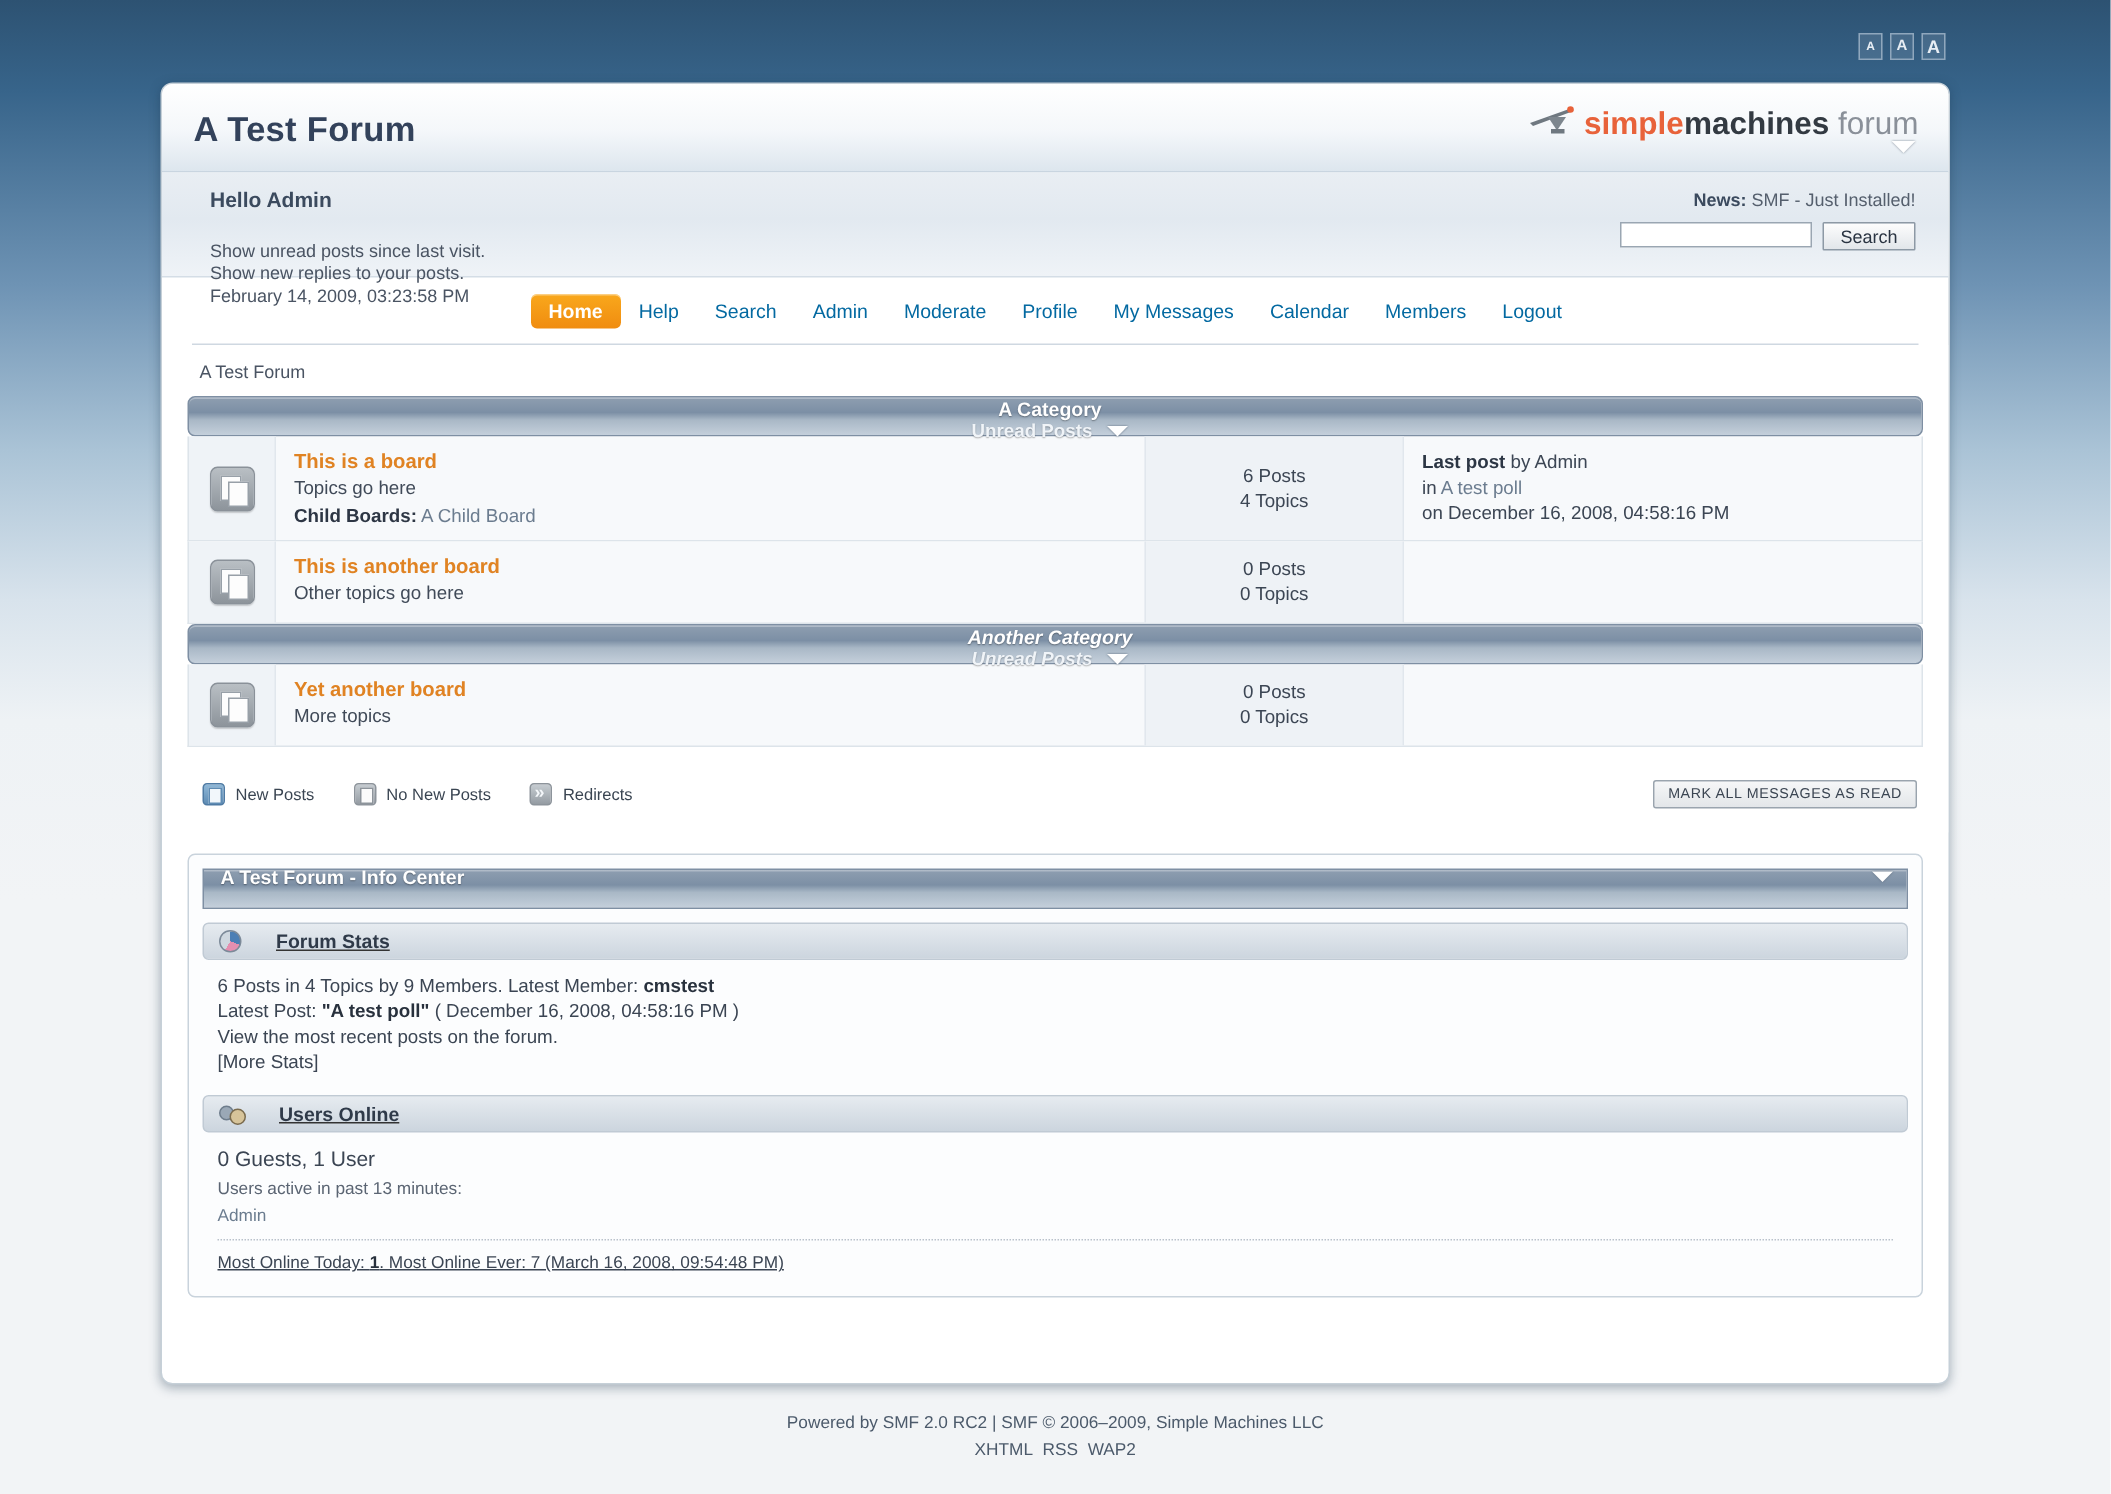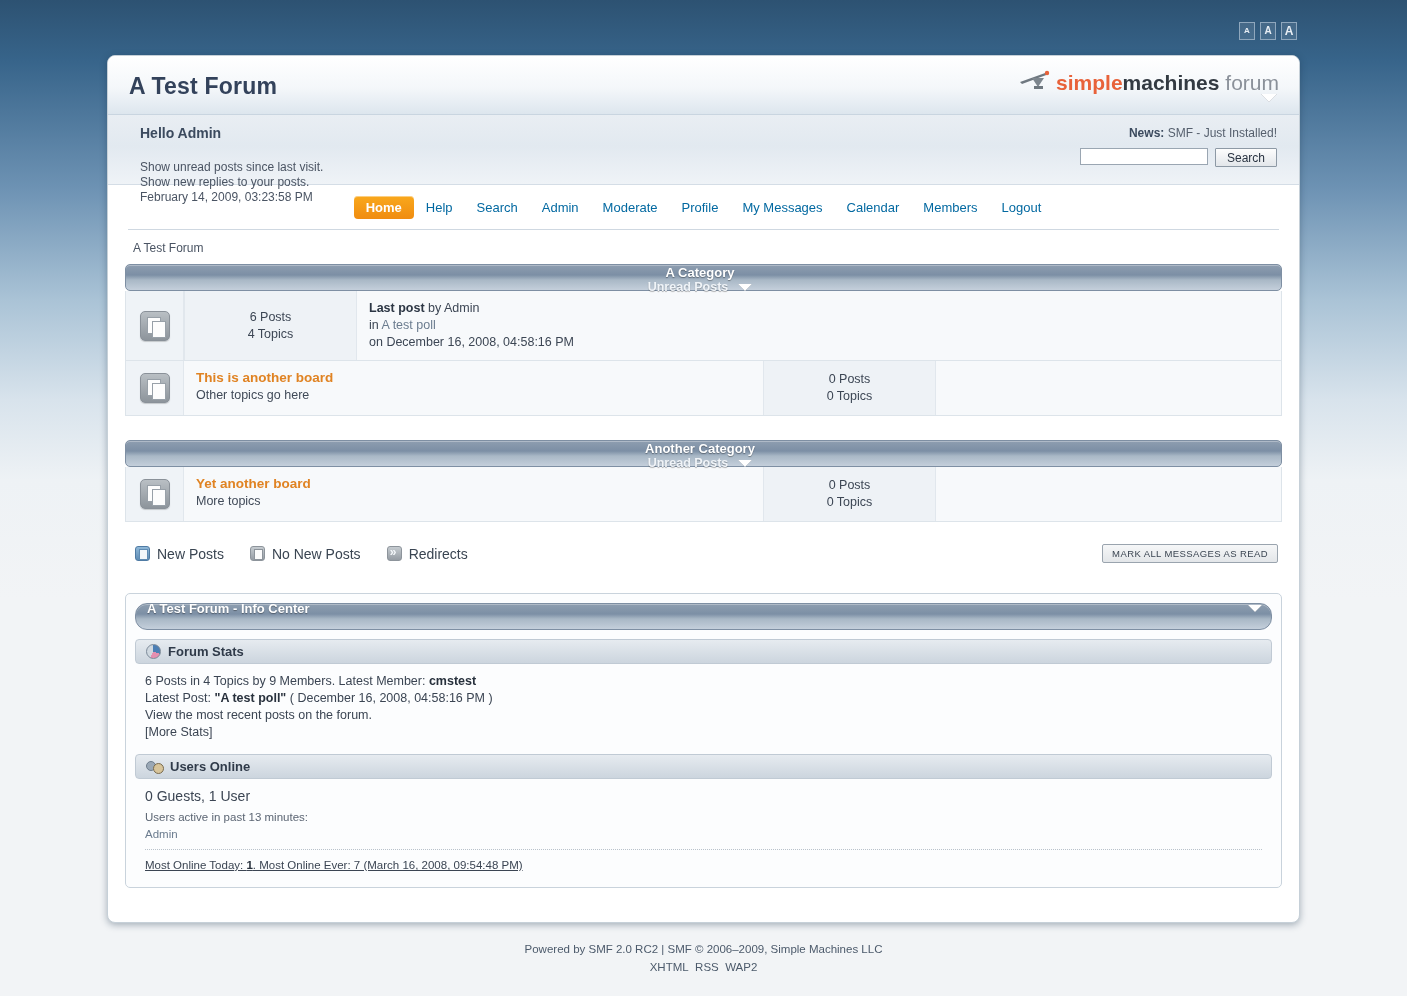--- a/index.html
+++ b/index.html
@@ -176,21 +176,21 @@
   }
   .bcol-last a { color:#6b7c8f; text-decoration:none; }
   .bcol-last b { color:#2c3644; }
 
   
   .legendrow {
     display:flex; align-items:center; justify-content:space-between;
     padding:12px 4px 6px 10px;
   }
   .legend { display:flex; align-items:center; gap:26px; }
-  .legend-item { display:flex; align-items:center; gap:7px; font-size:14px; color:#3a4552; }
+  .legend-item { display:flex; align-items:center; gap:7px; font-size:11px; color:#3a4552; }
   .leg-ico {
     width:15px;height:15px;border-radius:3px;
     border:1px solid #8d949b;
     background:linear-gradient(to bottom,#c6ccd1,#959ca3);
     position:relative; box-shadow:0 1px 0 rgba(255,255,255,0.5);
   }
   .leg-ico.new { background:linear-gradient(to bottom,#8fb8d8,#5f8cb4); border-color:#4f7ba4; }
   .leg-ico.new:after { content:""; position:absolute; left:3px; top:2px; width:7px;height:9px; background:#f2f7fb; border:1px solid #5f8cb4; }
   .leg-ico.nonew:after { content:""; position:absolute; left:3px; top:2px; width:7px;height:9px; background:#fbfbfb; border:1px solid #8d949b; }
   .leg-ico.redir:after { content:"»"; position:absolute; left:2px; top:-2px; font-size:12px; color:#f4f7fa; font-weight:bold; }
@@ -202,33 +202,33 @@
     font-family:"Liberation Sans", sans-serif;
   }
 
   
   .infocenter {
     margin:14px 17px 0 17px;
     border:1px solid #c9d3dc; border-radius:5px;
     background:#fcfdfe; padding:9px;
   }
   .ic-bar {
-    height:27px; border-radius:12px;
+    height:27px; border-radius:0;
     background:linear-gradient(to bottom,#8e9eb0 0%,#7c8fa5 40%,#a9b8c6 60%,#c4cfdb 100%);
     border:1px solid #7e8fa3;
     display:flex; align-items:center; justify-content:space-between;
     padding:0 9px 17px 11px;
     box-shadow:inset 0 1px 0 rgba(255,255,255,0.30);
   }
   .ic-title { color:#fff; font-weight:bold; font-size:13px; text-shadow:0 1px 1px rgba(0,0,0,0.35); }
   .sub-bar {
     height:25px; margin-top:9px;
     background:linear-gradient(to bottom,#e6ebf0,#ccd5de);
     border:1px solid #c0cad4; border-radius:4px;
-    display:flex; align-items:center; padding:0 10px; gap:7px;
+    display:flex; align-items:center; padding:0 10px; gap:23px;text-decoration:underline;
   }
   .sub-title { font-weight:bold; font-size:13px; color:#2f3a49; }
   .ico-pie {
     width:15px;height:15px;border-radius:50%;
     background:conic-gradient(#4c7fb5 0deg 110deg, #e58fb0 110deg 210deg, #cfd8e0 210deg 360deg);
     border:1px solid #7c8a99;
   }
   .ico-users { width:17px;height:15px; position:relative; }
   .ico-users:before {
     content:""; position:absolute; left:0; top:2px; width:8px;height:8px;border-radius:50%;
@@ -321,20 +321,25 @@
         <span class="cat-title">A Category</span>
         <div class="cat-right">
           <span class="cat-unread">Unread Posts</span>
           <span class="chevron"></span>
         </div>
       </div>
       <div class="board-row first">
         <div class="bcol-icon">
           <span class="bicon"></span>
         </div>
+        <div class="bcol-info">
+          <a class="board-name" href="#">This is a board</a>
+          <div class="board-desc">Topics go here</div>
+          <div class="child-boards"><b>Child Boards:</b><a href="#"> A Child Board</a></div>
+        </div>
         <div class="bcol-stats">
           <div>6 Posts</div>
           <div>4 Topics</div>
         </div>
         <div class="bcol-last">
           <div><b>Last post</b><span> by Admin</span></div>
           <div><span>in </span><a href="#">A test poll</a></div>
           <div>on December 16, 2008, 04:58:16 PM</div>
         </div>
       </div>
@@ -345,21 +350,21 @@
         <div class="bcol-info">
           <a class="board-name" href="#">This is another board</a>
           <div class="board-desc">Other topics go here</div>
         </div>
         <div class="bcol-stats">
           <div>0 Posts</div>
           <div>0 Topics</div>
         </div>
         <div class="bcol-last"></div>
       </div>
-      <div class="cat-bar" style="margin-top: 24px;">
+      <div class="cat-bar" style="margin-top: 0; font-style: italic;">
         <span class="cat-title">Another Category</span>
         <div class="cat-right">
           <span class="cat-unread">Unread Posts</span>
           <span class="chevron"></span>
         </div>
       </div>
       <div class="board-row first">
         <div class="bcol-icon">
           <span class="bicon"></span>
         </div>

